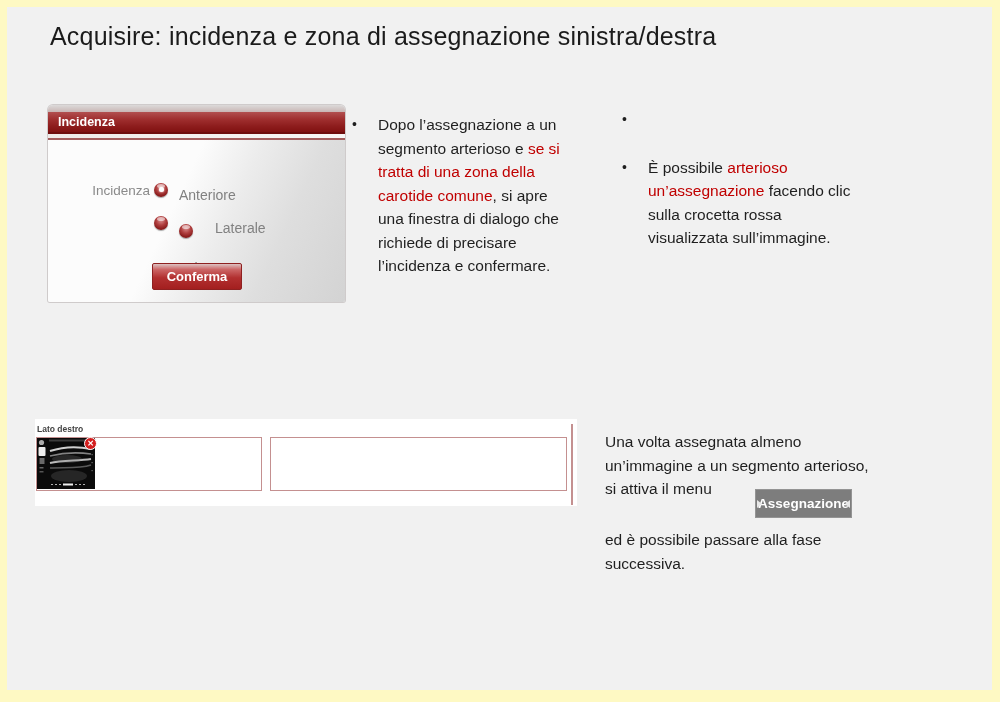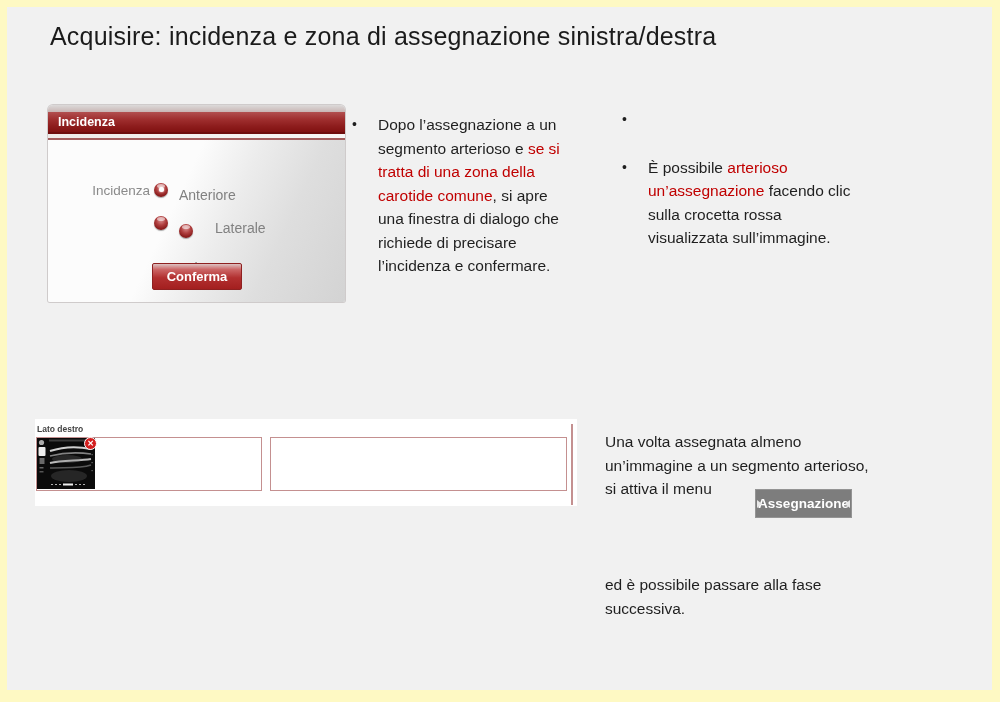--- a/index.html
+++ b/index.html
@@ -46,21 +46,21 @@
   .side-label{position:absolute; left:37px; top:424px; font-size:8.5px; color:#444;font-weight:bold;}
   .slot{position:absolute; top:437px; height:54px; border:1px solid #c49090; background:#fff; box-sizing:border-box;}
   .slot1{left:36px; width:226px;}
   .slot2{left:270px; width:297px;}
   .cut-line{position:absolute; left:571px; top:424px; width:2px; height:81px; background:#c49090;}
   .thumb{position:absolute; left:37px; top:438px; width:58px; height:51px; cursor:pointer;}
   .close-badge{position:absolute; left:84px; top:437px; width:11px; height:11px; border-radius:50%; background:#d31f1f; border:1px solid #fff; color:#fff; font-size:8px; font-weight:bold; line-height:11px; text-align:center; box-sizing:content-box; cursor:pointer;}
 
   
   .bottom-text{position:absolute; left:605px; top:430px; width:360px; color:#1f1f1f; font-size:15.5px; line-height:23.5px; white-space:pre-line;}
-  .bottom-text2{top:528px;margin-top:45px;}
+  .bottom-text2{top:528px;}
   .menu-btn{position:absolute; left:755px; top:489px; width:97px; height:29px; background:#7d7d7d; border:1px solid #949494; box-sizing:border-box; color:#fff; font-weight:bold; font-size:13.5px; text-align:center; line-height:27px; cursor:pointer;}
   .notch{position:absolute; top:50%; margin-top:-4px; width:0; height:0; border-top:4px solid transparent; border-bottom:4px solid transparent;}
   .notch-l{left:1px; border-left:5px solid #e8e8e8;}
   .notch-r{right:1px; border-right:5px solid #e8e8e8;}
 </style>
 </head>
 <body>
 
 <div id="screen">
   <div class="slide-bg"></div>

